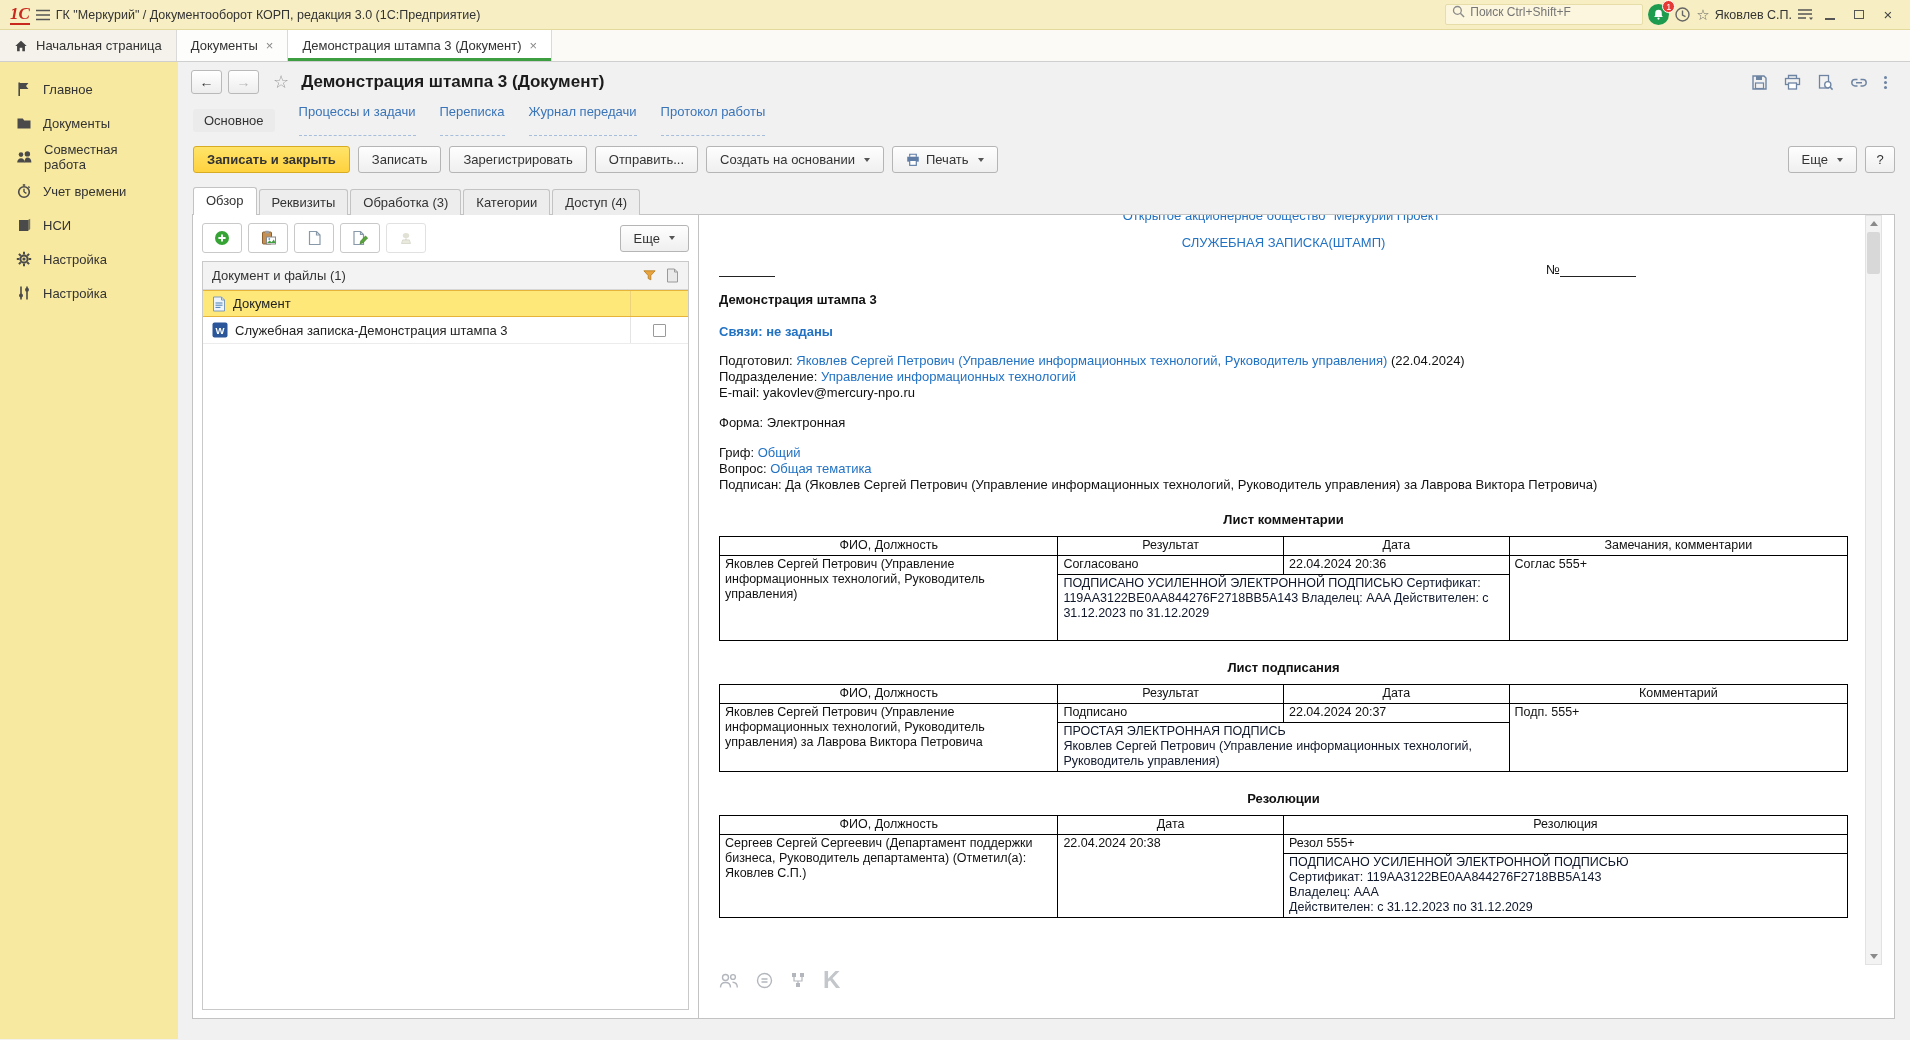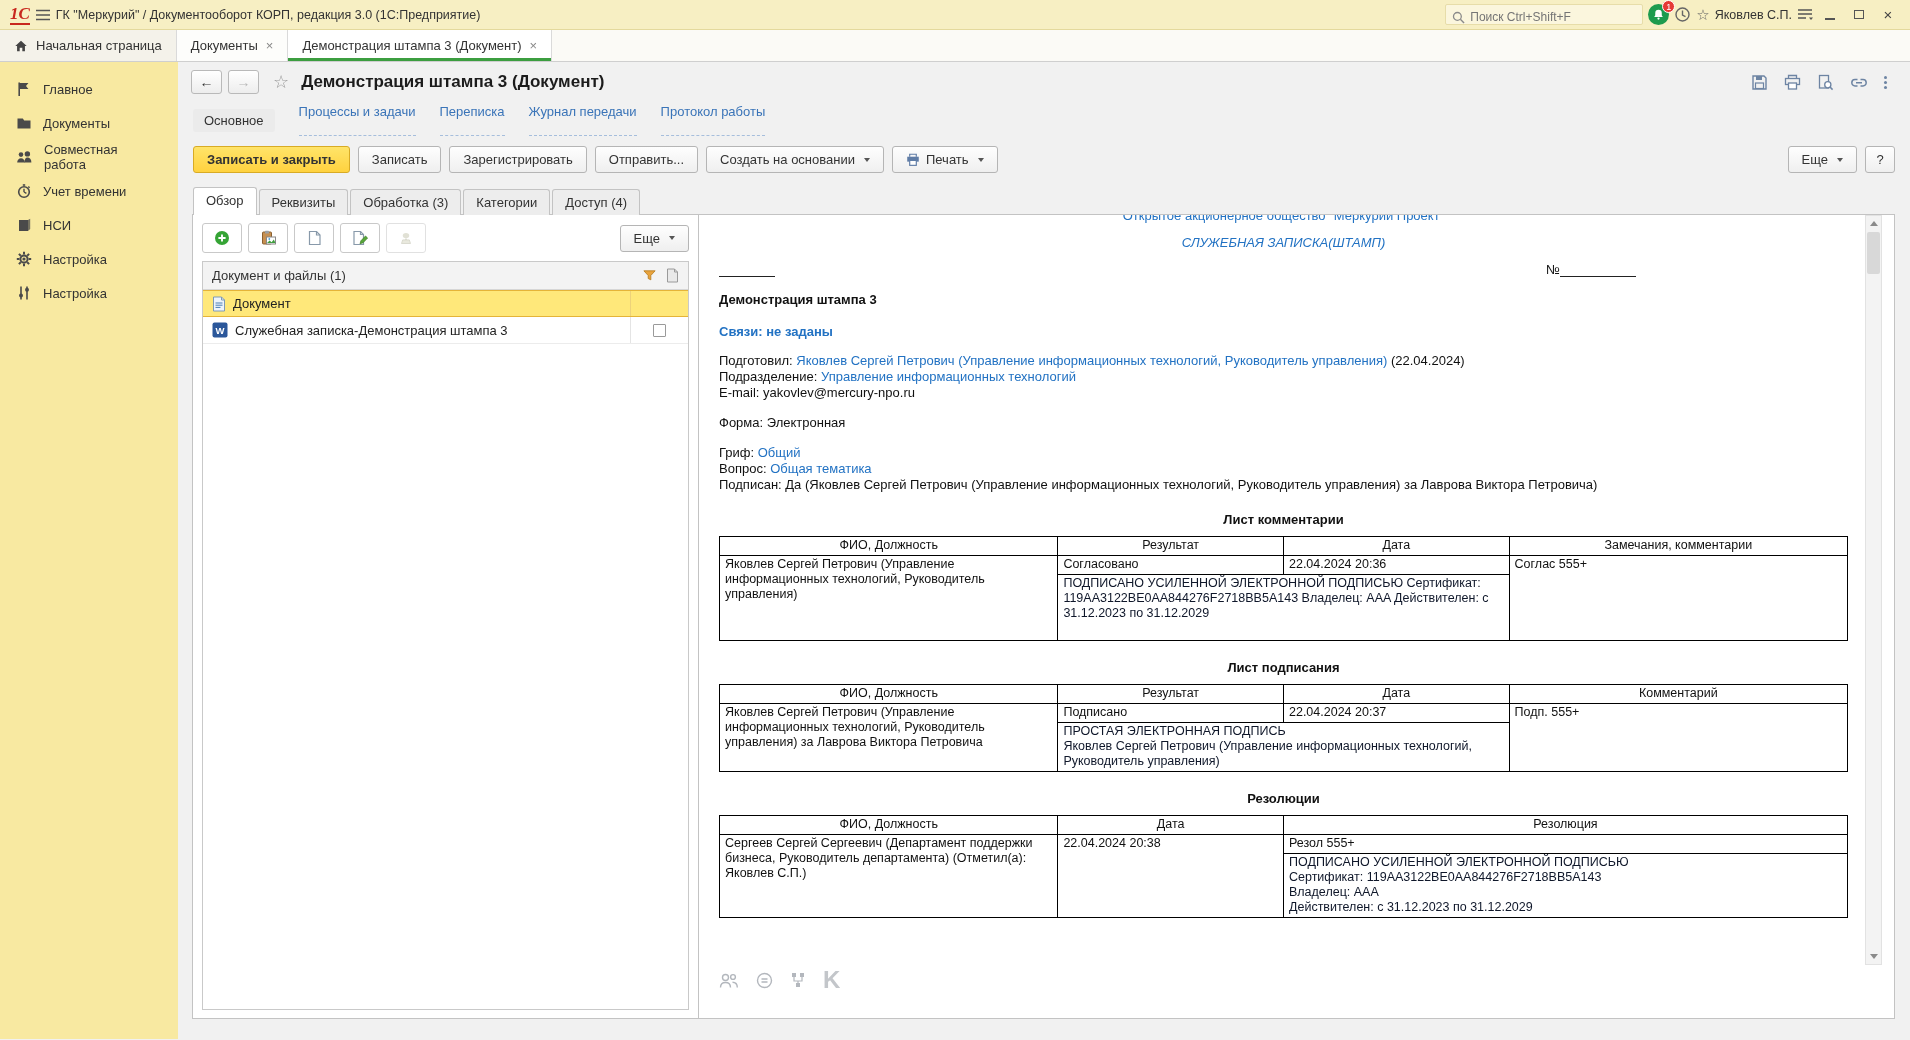--- a/index.html
+++ b/index.html
@@ -4,21 +4,21 @@
 <style>
   * { box-sizing: border-box; margin: 0; padding: 0; }
   html,body { width:1910px; height:1040px; overflow:hidden; }
   body { font-family:"Liberation Sans","DejaVu Sans",sans-serif; font-size:13px; color:#333; background:#f1f1f1; }
   svg { display:block; }
 
   
   .titlebar { height:30px; background:#f7efc3; border-bottom:1px solid #e4d99c; display:flex; align-items:center; padding:0 10px; gap:5px; }
   .logo { color:#c8281e; font-weight:bold; font-style:italic; font-size:17px; font-family:"Liberation Serif","DejaVu Serif",serif; border-bottom:2px solid #c8281e; line-height:1; padding-bottom:1px; }
   .win-title { font-size:12.5px; color:#333; }
-  .tb-search { margin-left:auto; width:198px; height:21px; background:#fbf6dd; border:1px solid #e7dda9; border-radius:2px; display:flex; align-items:flex-end; gap:5px; padding:0 6px; }
+  .tb-search { margin-left:auto; width:198px; height:21px; background:#fbf6dd; border:1px solid #e7dda9; border-radius:2px; display:flex; align-items:flex-start; gap:5px; padding:0 6px; }
   .tb-search input { border:none; outline:none; background:transparent; font-size:12px; color:#777; width:100%; font-family:inherit; }
   .bell { position:relative; width:21px; height:21px; background:#1d9b4e; border-radius:50%; display:flex; align-items:center; justify-content:center; flex:none; }
   .badge { position:absolute; top:-4px; right:-6px; background:#e53935; color:#fff; font-size:9px; min-width:13px; height:13px; border-radius:7px; display:flex; align-items:center; justify-content:center; border:1px solid #fff; }
   .tb-glyph { font-size:15px; color:#666; line-height:1; }
   .user { font-size:12.5px; color:#333; }
   .kebab-dot { width:3px; height:3px; border-radius:50%; background:#6d84a3; box-shadow:0 5px 0 #6d84a3, 0 10px 0 #6d84a3; margin-bottom:10px; }
   .winbtn { width:24px; height:20px; display:flex; align-items:center; justify-content:center; color:#444; }
   .min-bar { width:10px; height:2px; background:#555; margin-top:8px; }
   .restore-box { width:10px; height:9px; border:1.5px solid #555; }
 
@@ -74,21 +74,21 @@
   .file-row.selected { background:#ffe87a; border-top:1px solid #e5b438; border-bottom:1px solid #e5b438; }
   .row-end { margin-left:auto; width:58px; align-self:stretch; border-left:1px solid #e4e4e4; display:flex; align-items:center; justify-content:center; flex:none; }
   .file-row.selected .row-end { border-left-color:#edd27a; }
   .checkbox { width:13px; height:13px; border:1px solid #9a9a9a; background:#fff; border-radius:1px; }
 
   
   .doc-pane { flex:1; position:relative; min-width:0; background:#fff; }
   .doc-content { position:absolute; left:20px; right:46px; top:0; color:#111; font-size:13px; }
   .org-clip { height:10px; overflow:hidden; text-align:center; }
   .org-clip span { display:inline-block; transform:translateY(-7px); color:#2272c3; }
-  .stamp { text-align:center; color:#2272c3; margin-top:10px;font-style:italic; }
+  .stamp { text-align:center; color:#2272c3; margin-top:10px; }
   .num-row { display:flex; align-items:flex-end; margin-top:12px; padding-right:212px; }
   .blank-left { width:56px; border-bottom:1px solid #222; height:13px; }
   .num-right { margin-left:auto; display:flex; align-items:flex-end; }
   .blank-num { width:76px; border-bottom:1px solid #222; height:13px; }
   .doc-name { font-weight:bold; margin-top:15px; }
   .doc-relations { color:#2272c3; font-weight:bold; margin-top:17px; }
   .doc-par { margin-top:14px; }
   .doc-line { line-height:16px; }
   .lnk { color:#2272c3; }
   .tbl-title { text-align:center; font-weight:bold; margin:19px 0 9px; }

